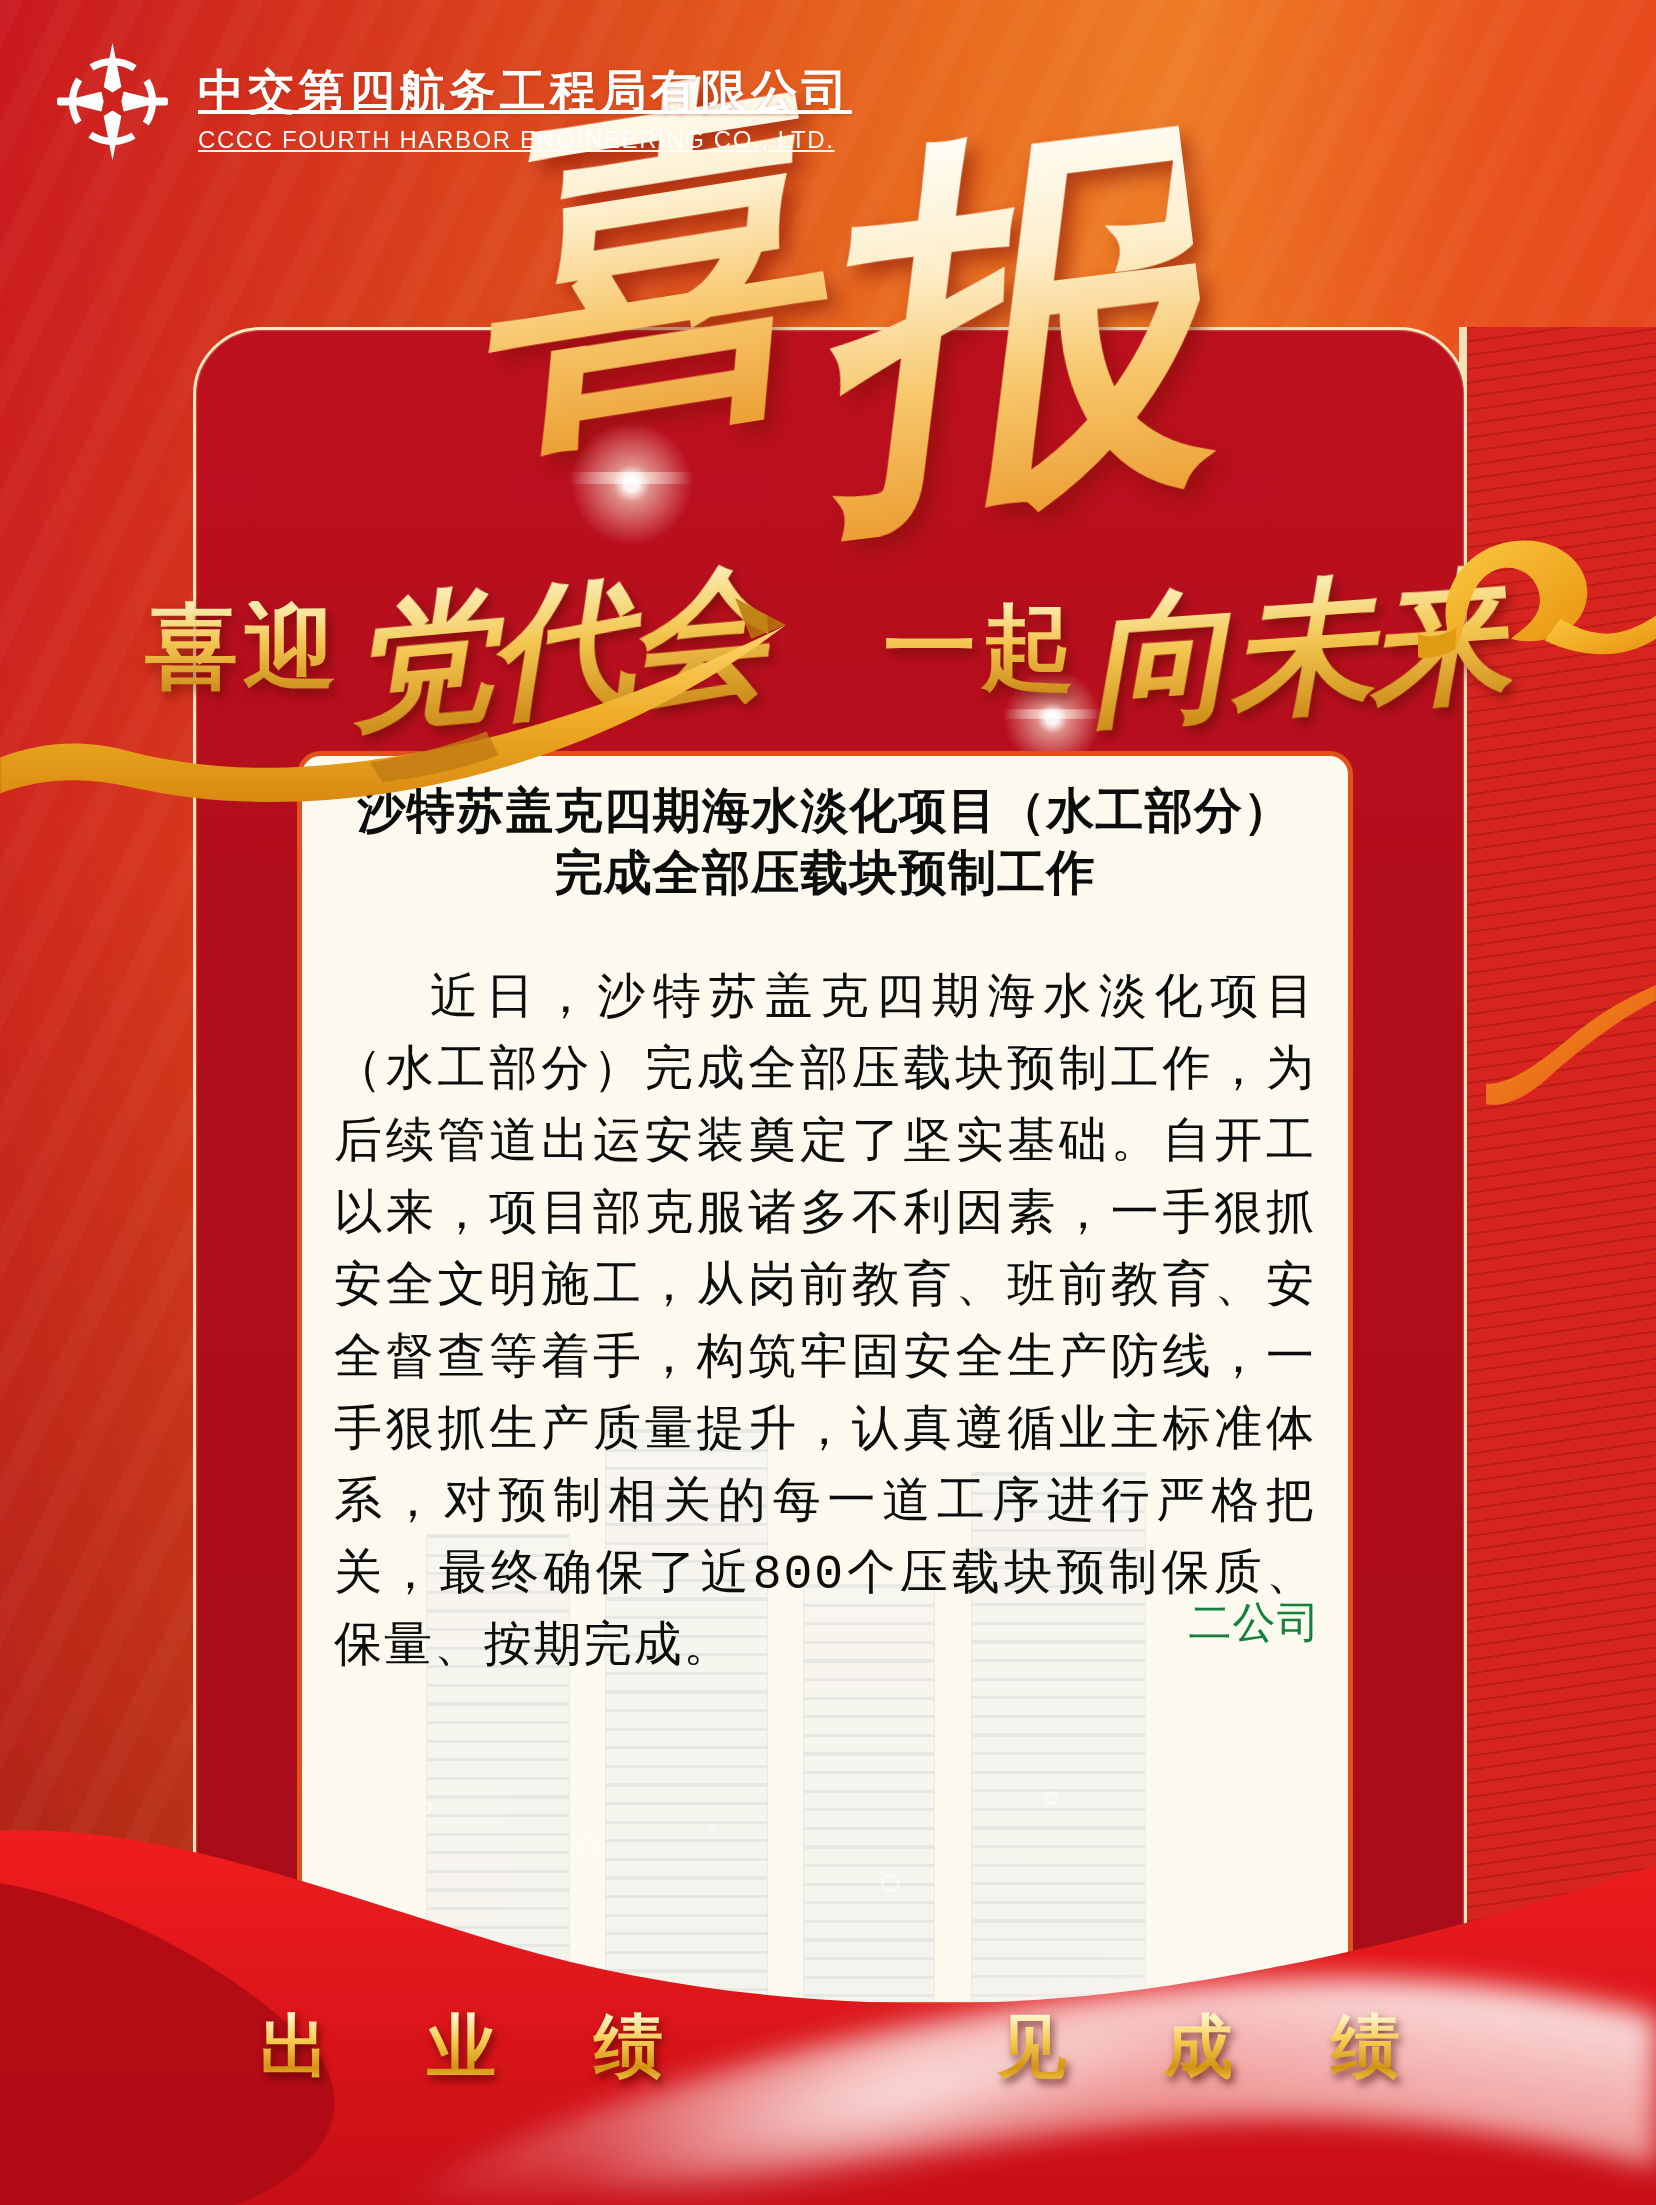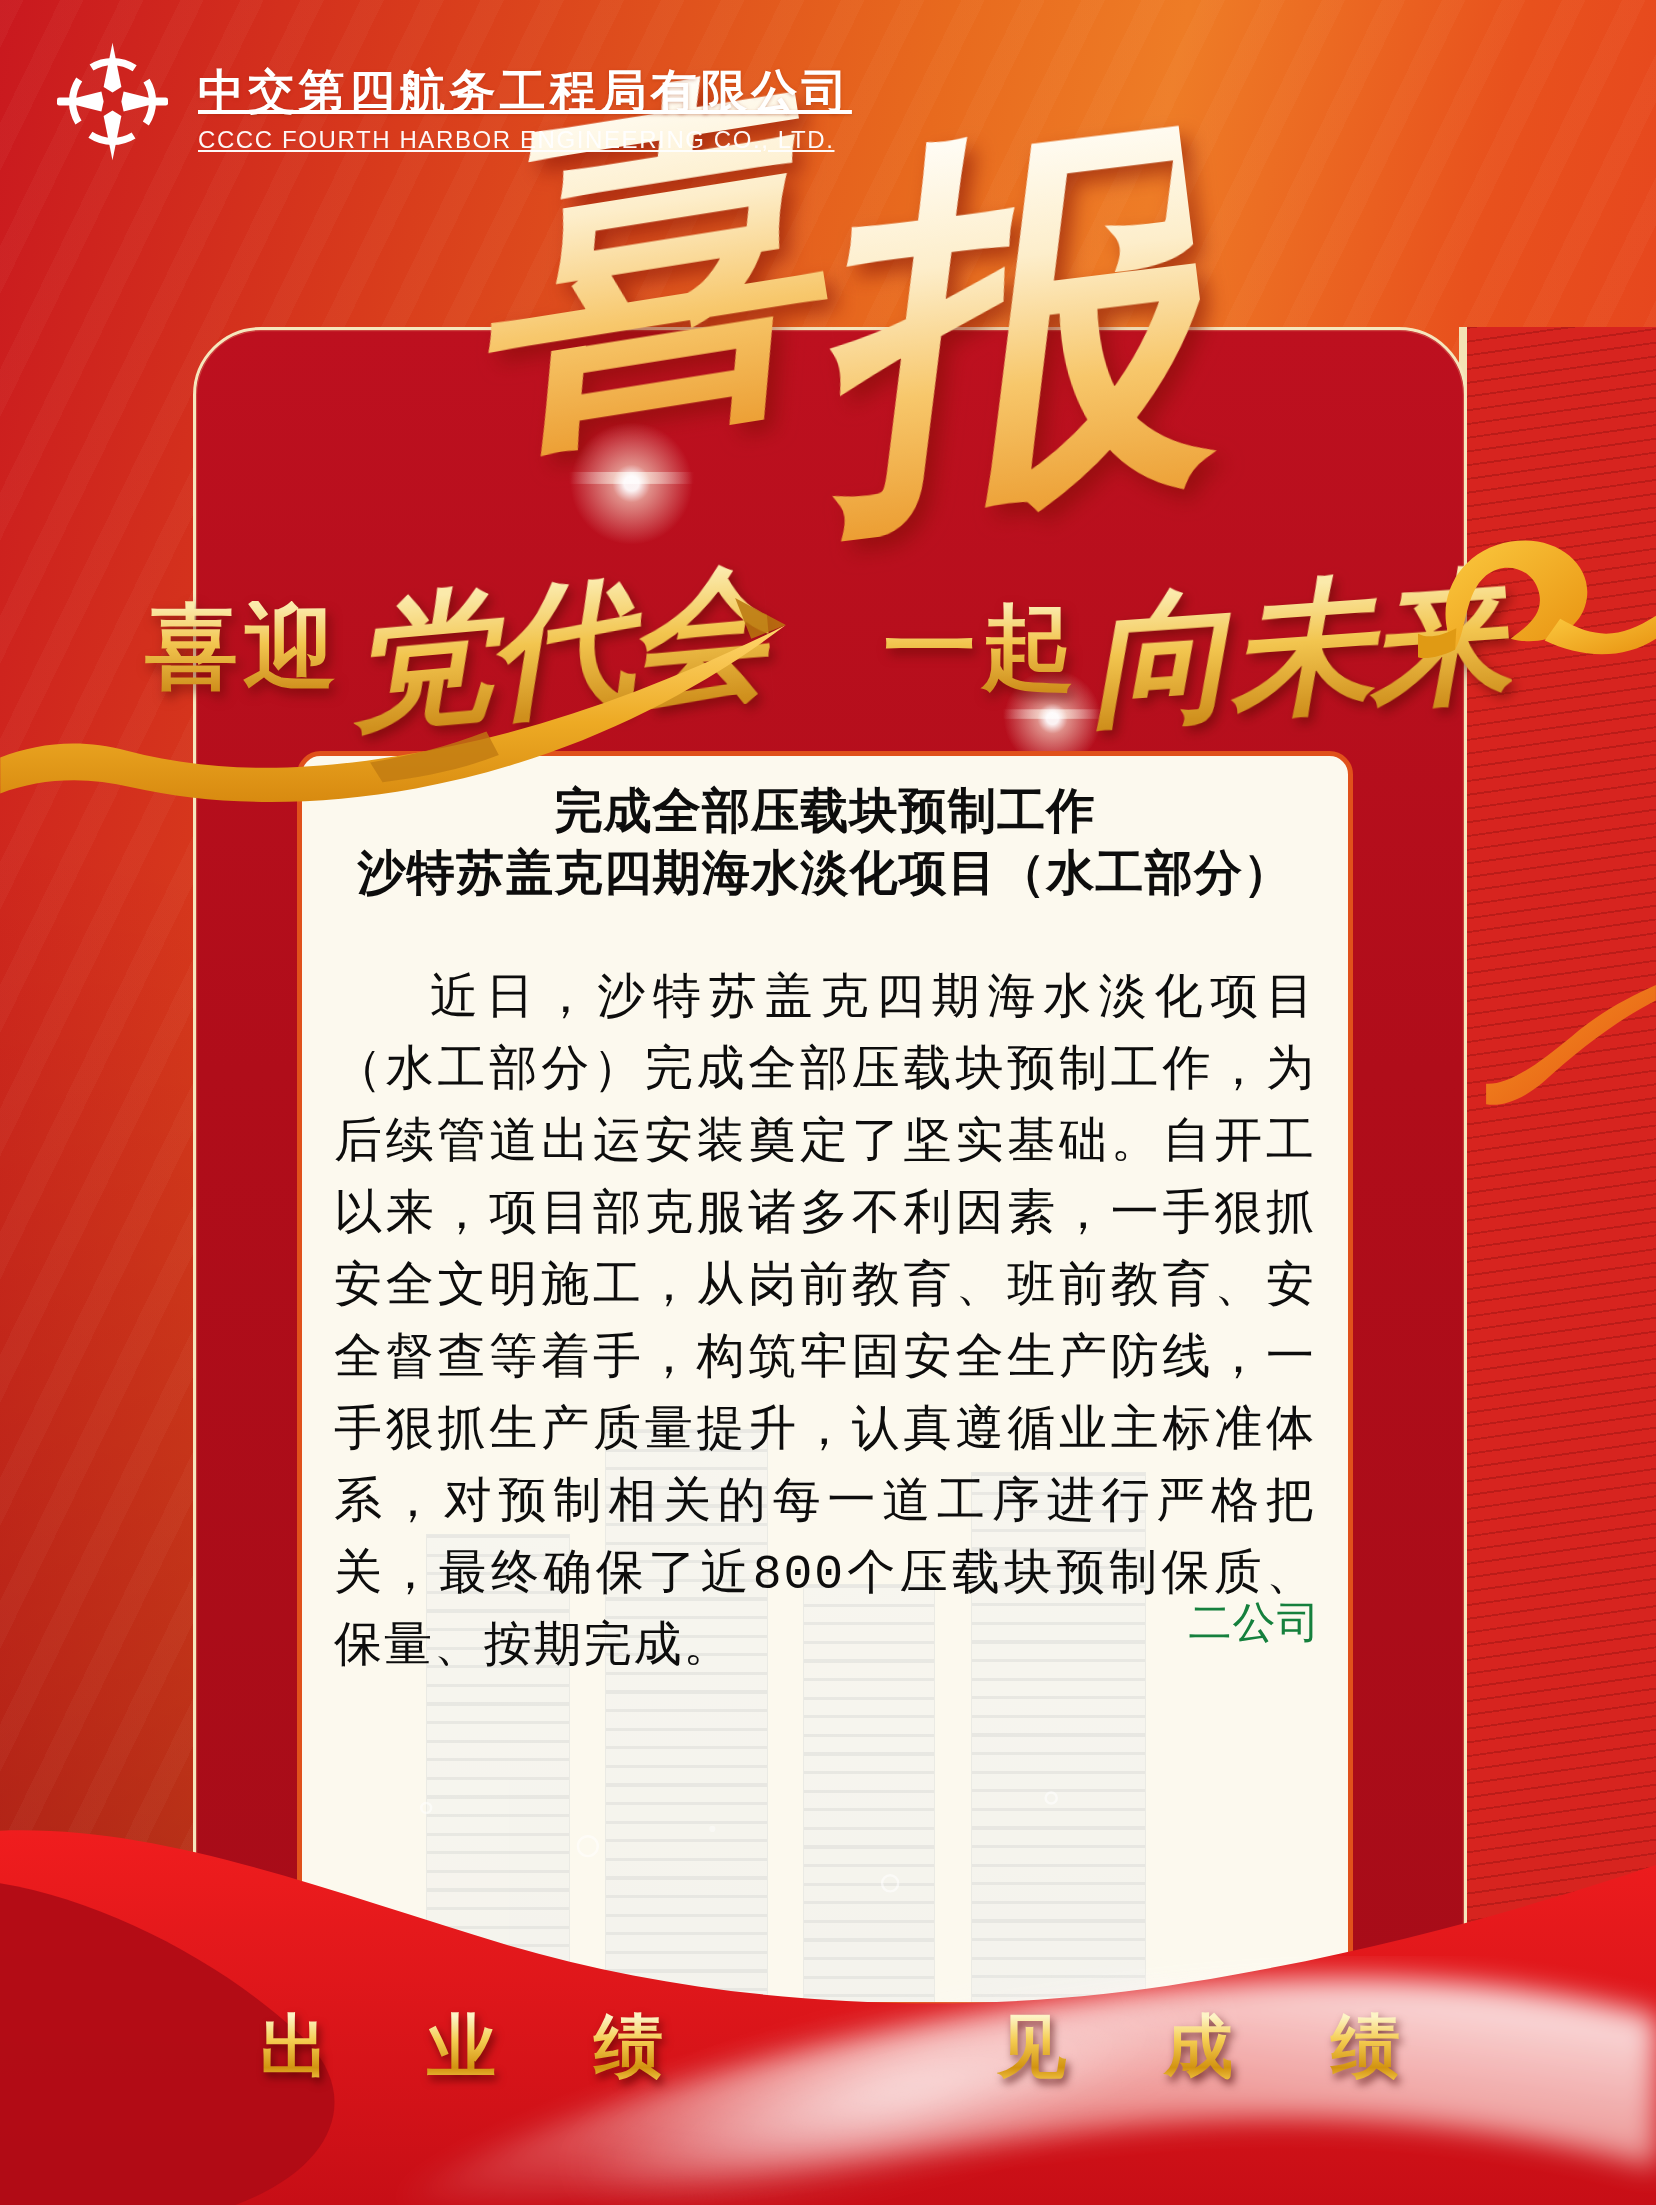--- a/index.html
+++ b/index.html
@@ -164,22 +164,22 @@
   </div>
 
   <div class="notice">
     <div class="watermark">
       <div class="tower t1"></div>
       <div class="tower t2"></div>
       <div class="tower t3"></div>
       <div class="tower t4"></div>
     </div>
     <div class="notice-title">
+      <div>沙特苏盖克四期海水淡化项目（水工部分）</div>
       <div>完成全部压载块预制工作</div>
-      <div>沙特苏盖克四期海水淡化项目（水工部分）</div>
     </div>
     <p class="notice-body">近日，沙特苏盖克四期海水淡化项目（水工部分）完成全部压载块预制工作，为后续管道出运安装奠定了坚实基础。自开工以来，项目部克服诸多不利因素，一手狠抓安全文明施工，从岗前教育、班前教育、安全督查等着手，构筑牢固安全生产防线，一手狠抓生产质量提升，认真遵循业主标准体系，对预制相关的每一道工序进行严格把关，最终确保了近800个压载块预制保质、保量、按期完成。</p>
     <div class="signature">
       <div>二公司</div>
     </div>
   </div>
 
   <svg class="ribbon ribbon-left" viewBox="0 0 1320 430" aria-hidden="true">
     <defs>
       <linearGradient id="goldL" x1="0" y1="0" x2="0" y2="1">

